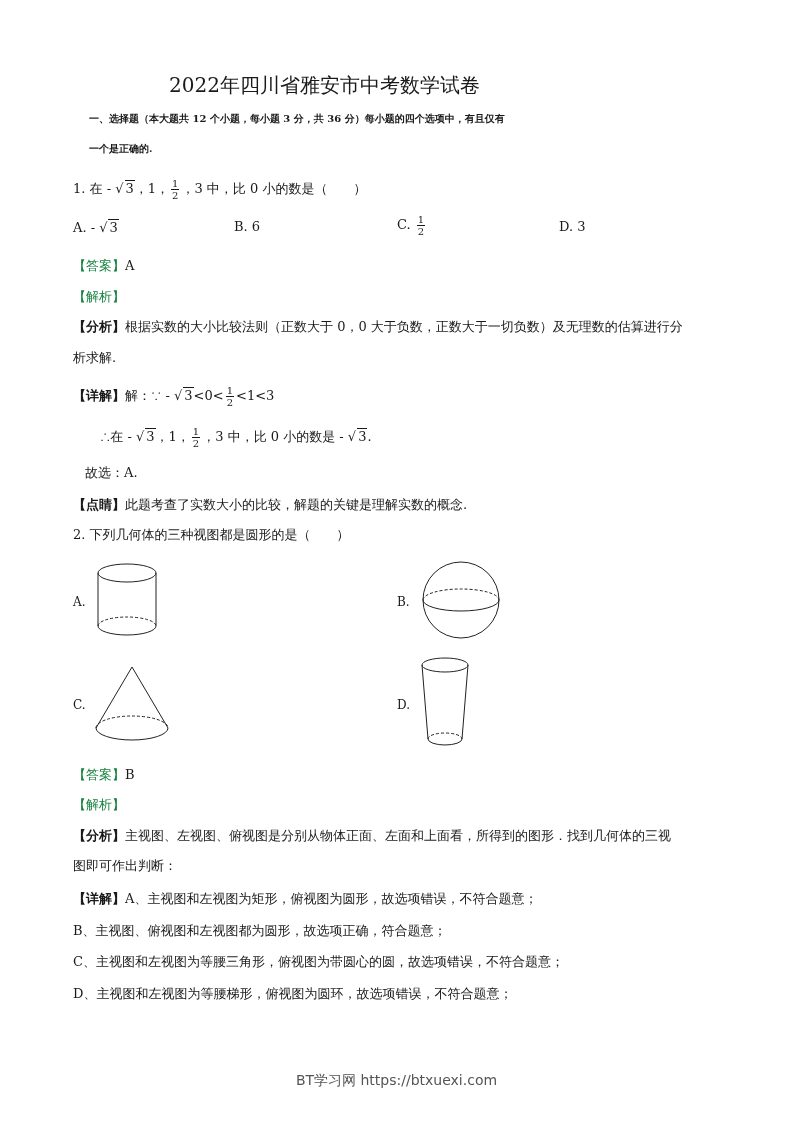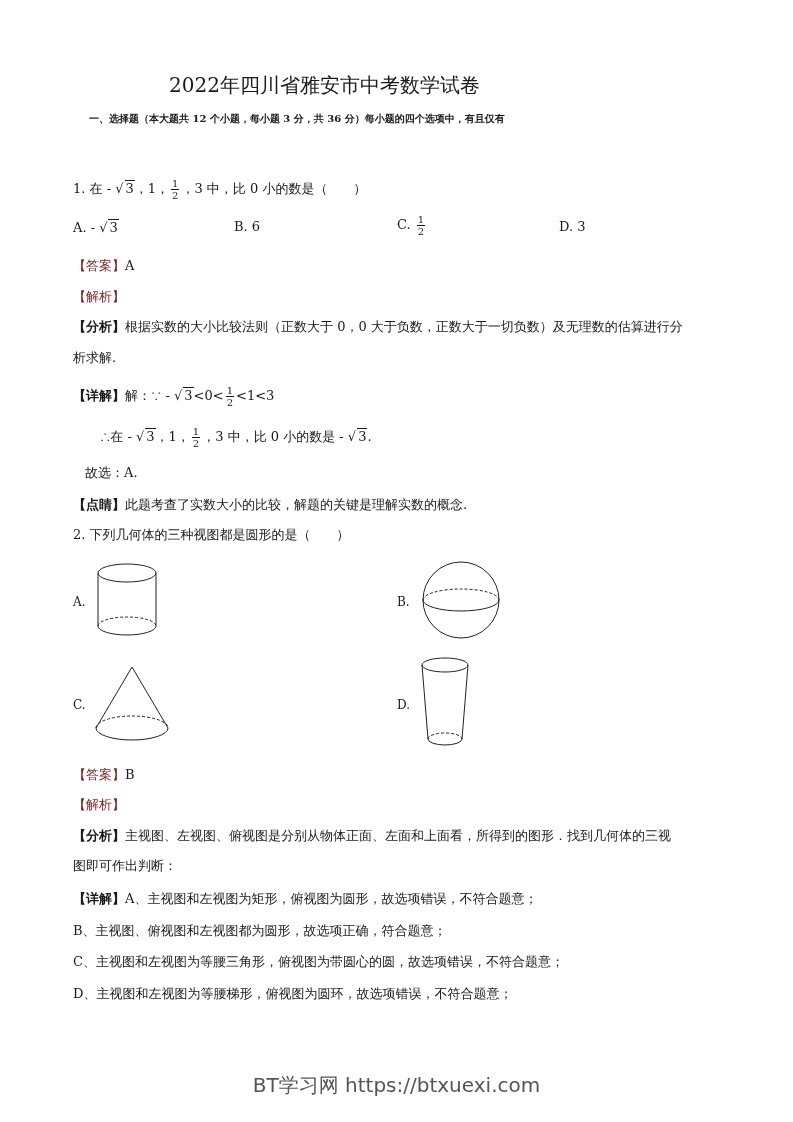--- a/index.html
+++ b/index.html
@@ -2,40 +2,41 @@
 <html><head>
 <meta charset="utf-8">
 <style>
   html, body { margin:0; padding:0; background:#ffffff; }
   body { width:793px; height:1122px; position:relative; overflow:hidden;
          font-family:"DejaVu Serif","Liberation Serif",serif; color:#1a1a1a; }
   .abs { position:absolute; }
   .title { left:0; width:649px; top:72px; text-align:center; font-size:20px; font-weight:normal; }
   .sec { left:63px; width:660px; font-size:10px; font-weight:bold; line-height:30px;margin-left:26px; }
   .line { left:73px; font-size:13px; white-space:nowrap; }
-  .lbl { color:#7f1d1d; }
+  .lbl { color:#15803d; }
   .blk { font-weight:bold; }
   .frac { display:inline-block; vertical-align:middle; text-align:center; font-size:10px; line-height:11px; margin:0 2px; }
   .frac span { display:block; }
   .frac .num { border-bottom:1px solid #1a1a1a; padding:0 1px; }
   .sqrt { display:inline-block; border-top:1px solid #1a1a1a; padding:0 1px; margin-left:1px; }
   .rad { font-size:13px; }
   .opt { position:absolute; font-size:13px; }
   .fig-lbl { position:absolute; font-size:12px; }
-  .footer { left:0; width:793px; top:1072px; text-align:center; font-size:20px; color:#555;
+  .footer { left:0; width:793px; top:1072px; text-align:center; font-size:14px; color:#555;
             font-family:"DejaVu Sans","Liberation Sans",sans-serif; }
   svg { position:absolute; overflow:visible; }
 </style>
 </head>
 <body>
 
 <div class="abs title">2022年四川省雅安市中考数学试卷</div>
 
 <div class="abs sec" style="top:104px;">
   <div>一、选择题（本大题共 12 个小题，每小题 3 分，共 36 分）每小题的四个选项中，有且仅有</div>
+  <div>一个是正确的.</div>
 </div>
 
 <div class="abs line" style="top:178px;">
   <span>1. 在 - </span><span class="rad">√</span><span class="sqrt">3</span><span>，1，</span><span class="frac"><span class="num">1</span><span>2</span></span><span>，3 中，比 0 小的数是（　　）</span>
 </div>
 
 <div class="abs" style="top:219px; left:0; width:793px; height:20px;padding-left:18px;">
   <div class="opt" style="left:73px;"><span>A.  - </span><span class="rad">√</span><span class="sqrt">3</span></div>
   <div class="opt" style="left:234px;">B. 6</div>
   <div class="opt" style="left:397px; top:-5px;"><span>C. </span><span class="frac"><span class="num">1</span><span>2</span></span></div>

